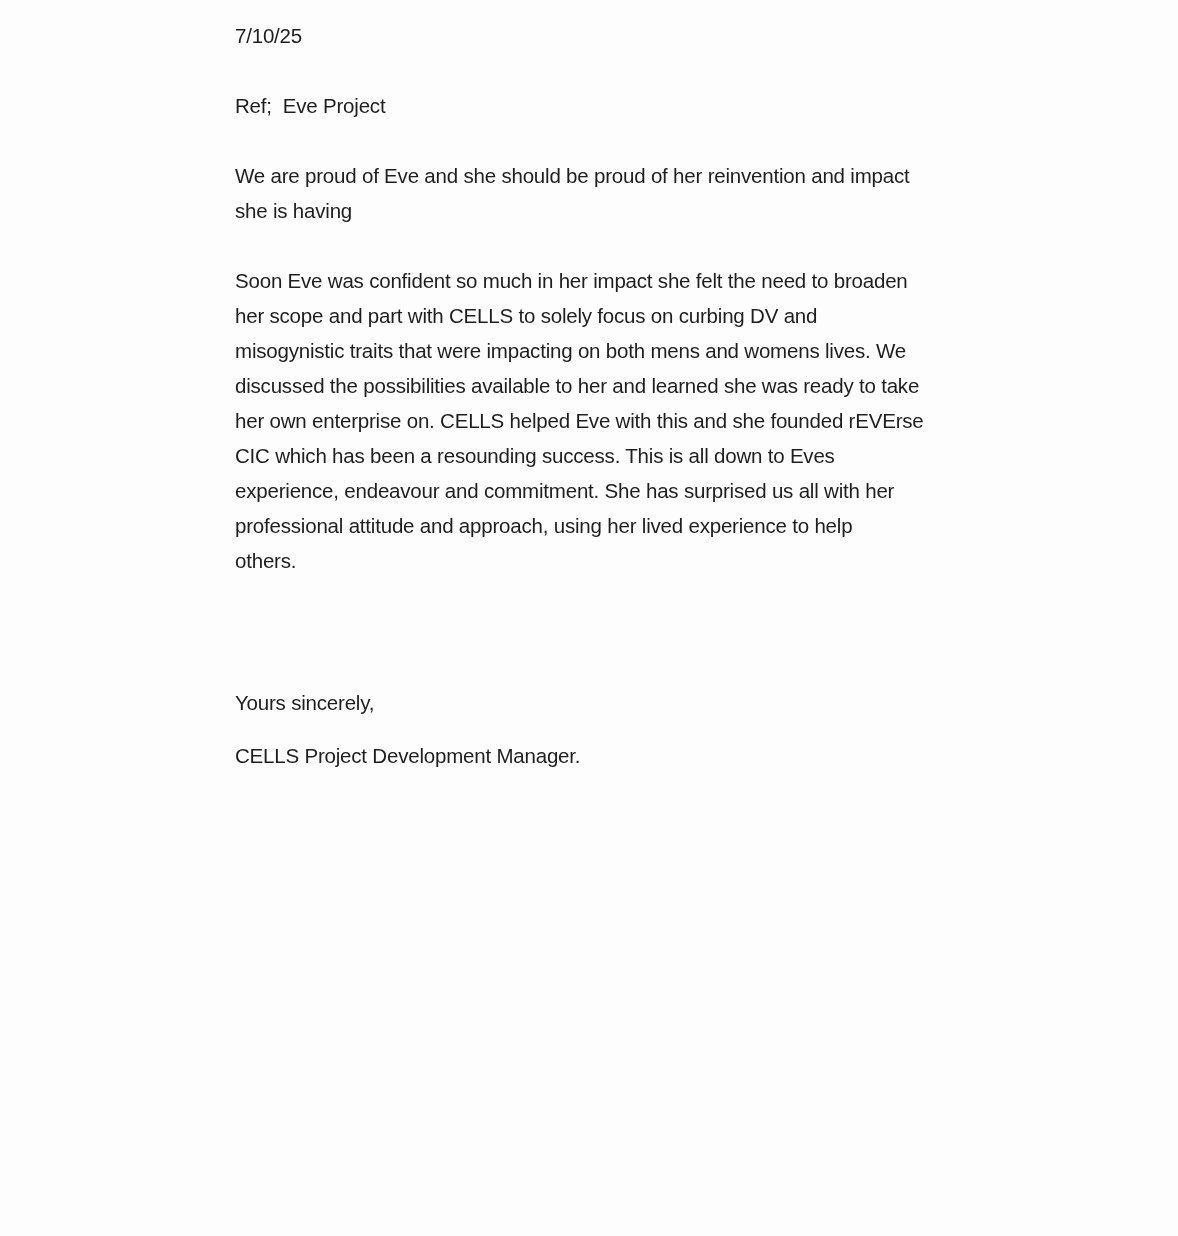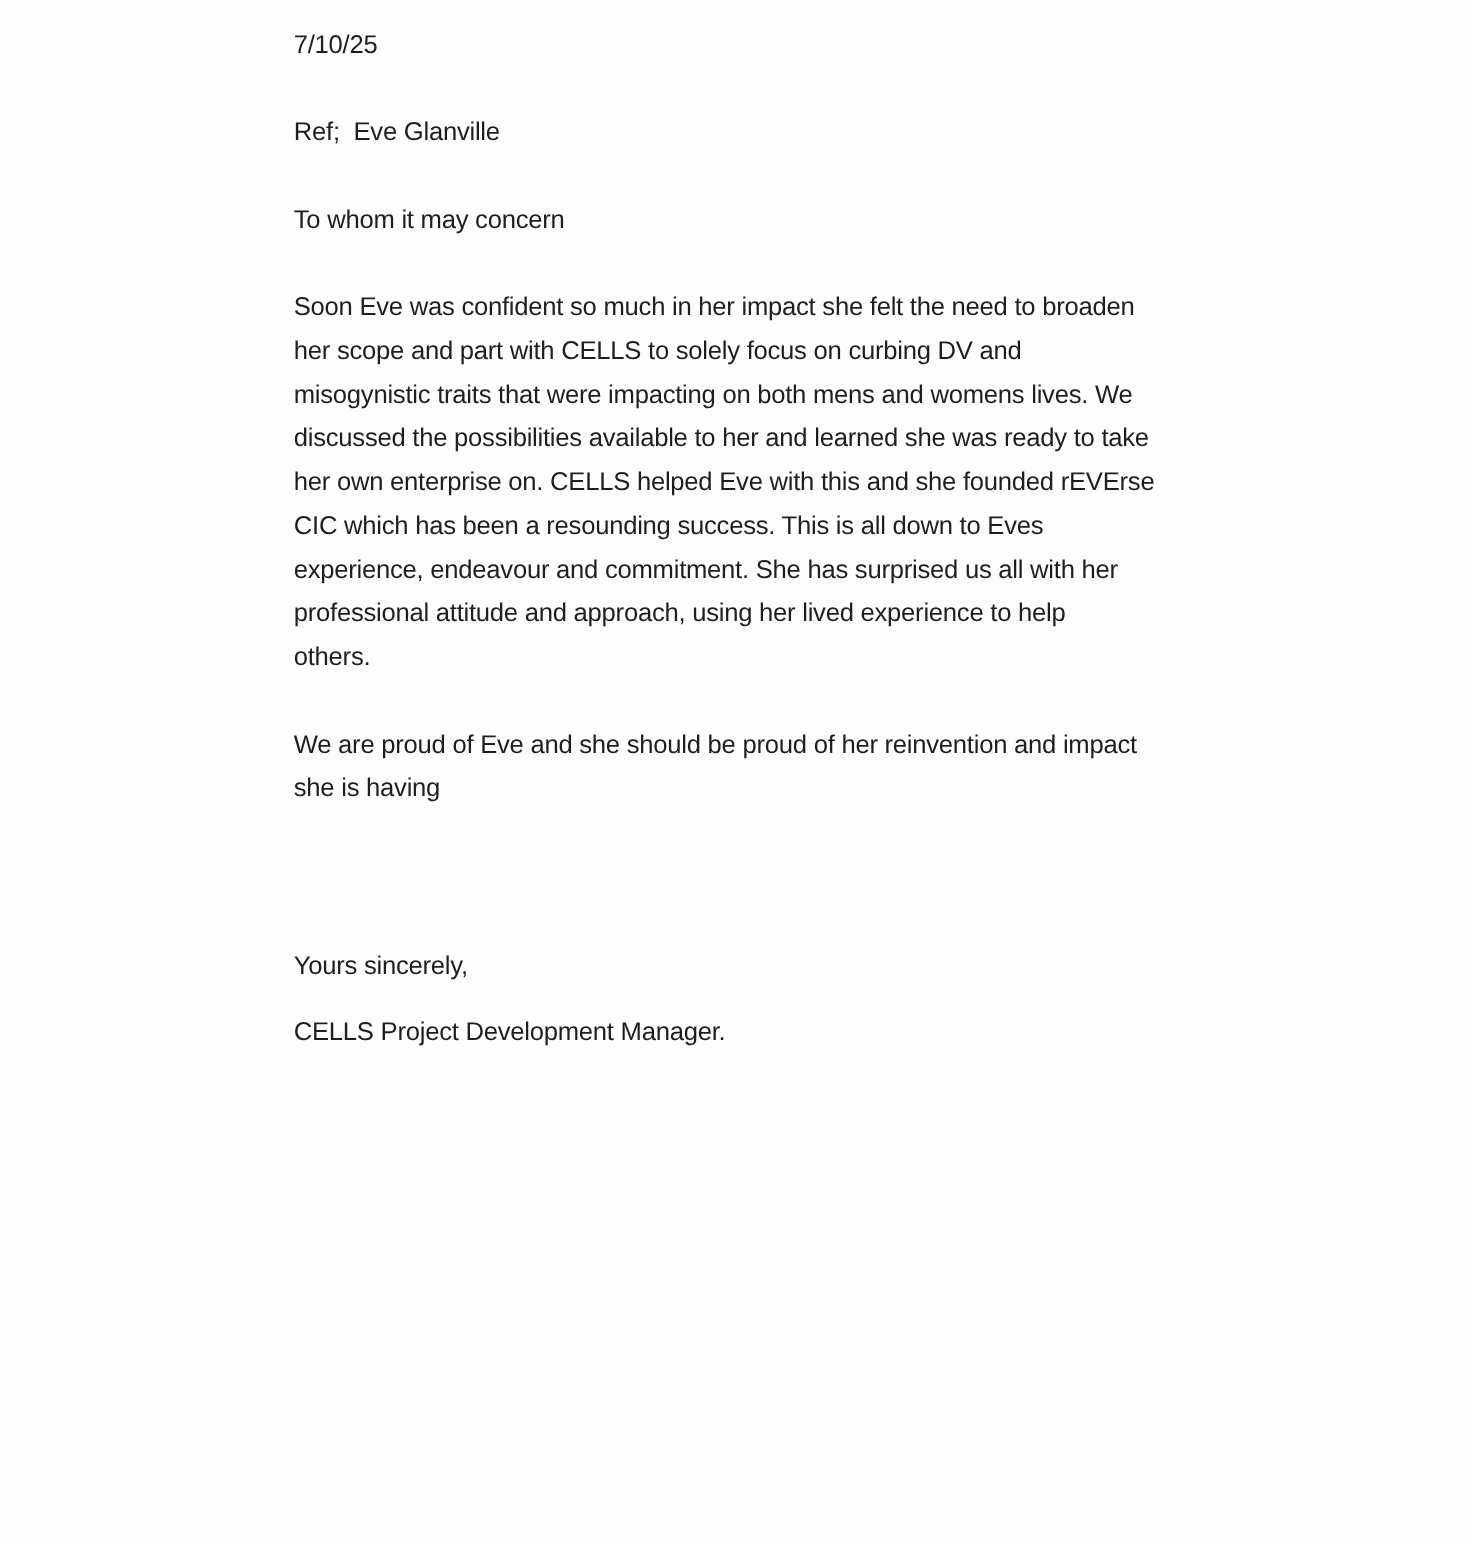--- a/index.html
+++ b/index.html
@@ -43,29 +43,28 @@
   .signature-title {
     margin-top: 18px !important;
   }
 </style>
 </head>
 <body>
 
 <div class="page">
   <div class="letter-content">
     <p class="date">7/10/25</p>
-    <p class="reference block-gap">Ref;  Eve Glanville</p>
-    <p class="salutation block-gap">To whom it may concern</p>
+    <p class="reference block-gap">Ref;  Eve Project</p>
+    <p class="paragraph block-gap">We are proud of Eve and she should be proud of her reinvention and impact
+she is having</p>
     <p class="paragraph block-gap">Soon Eve was confident so much in her impact she felt the need to broaden
 her scope and part with CELLS to solely focus on curbing DV and
 misogynistic traits that were impacting on both mens and womens lives. We
 discussed the possibilities available to her and learned she was ready to take
 her own enterprise on. CELLS helped Eve with this and she founded rEVErse
 CIC which has been a resounding success. This is all down to Eves
 experience, endeavour and commitment. She has surprised us all with her
 professional attitude and approach, using her lived experience to help
 others.</p>
-    <p class="paragraph block-gap">We are proud of Eve and she should be proud of her reinvention and impact
-she is having</p>
     <p class="closing">Yours sincerely,</p>
     <p class="signature-title">CELLS Project Development Manager.</p>
   </div>
 </div>
 
 </body></html>

